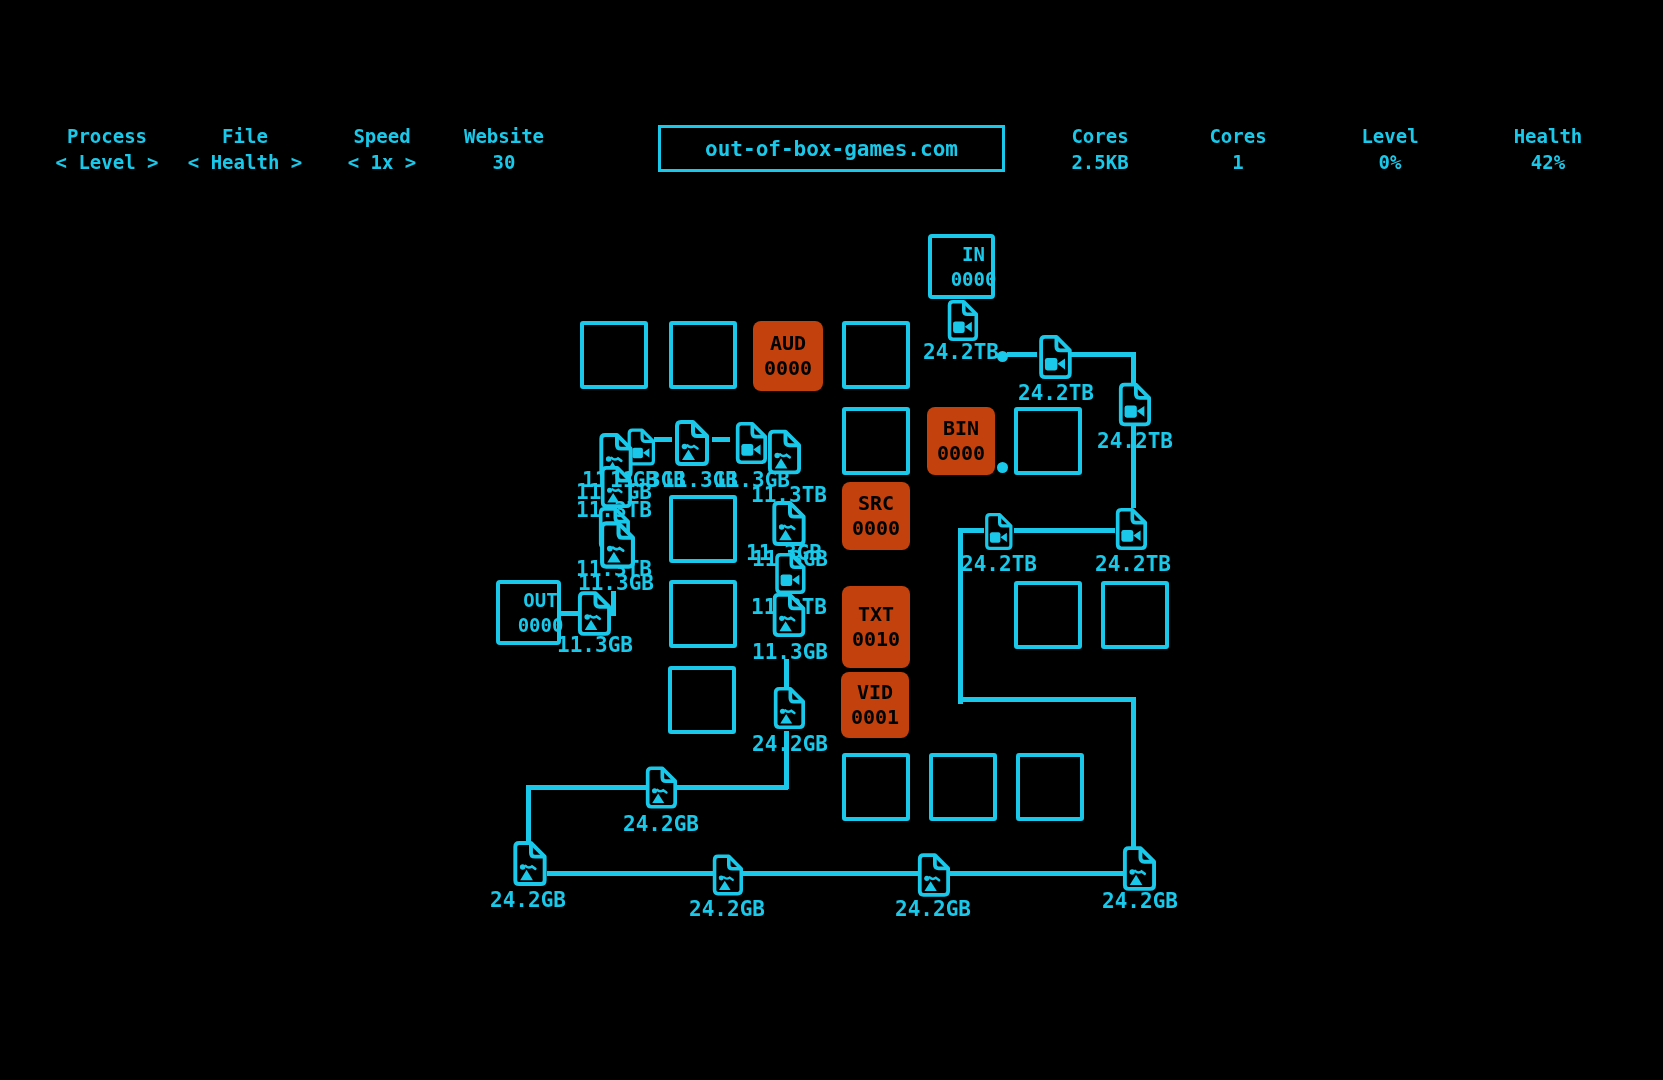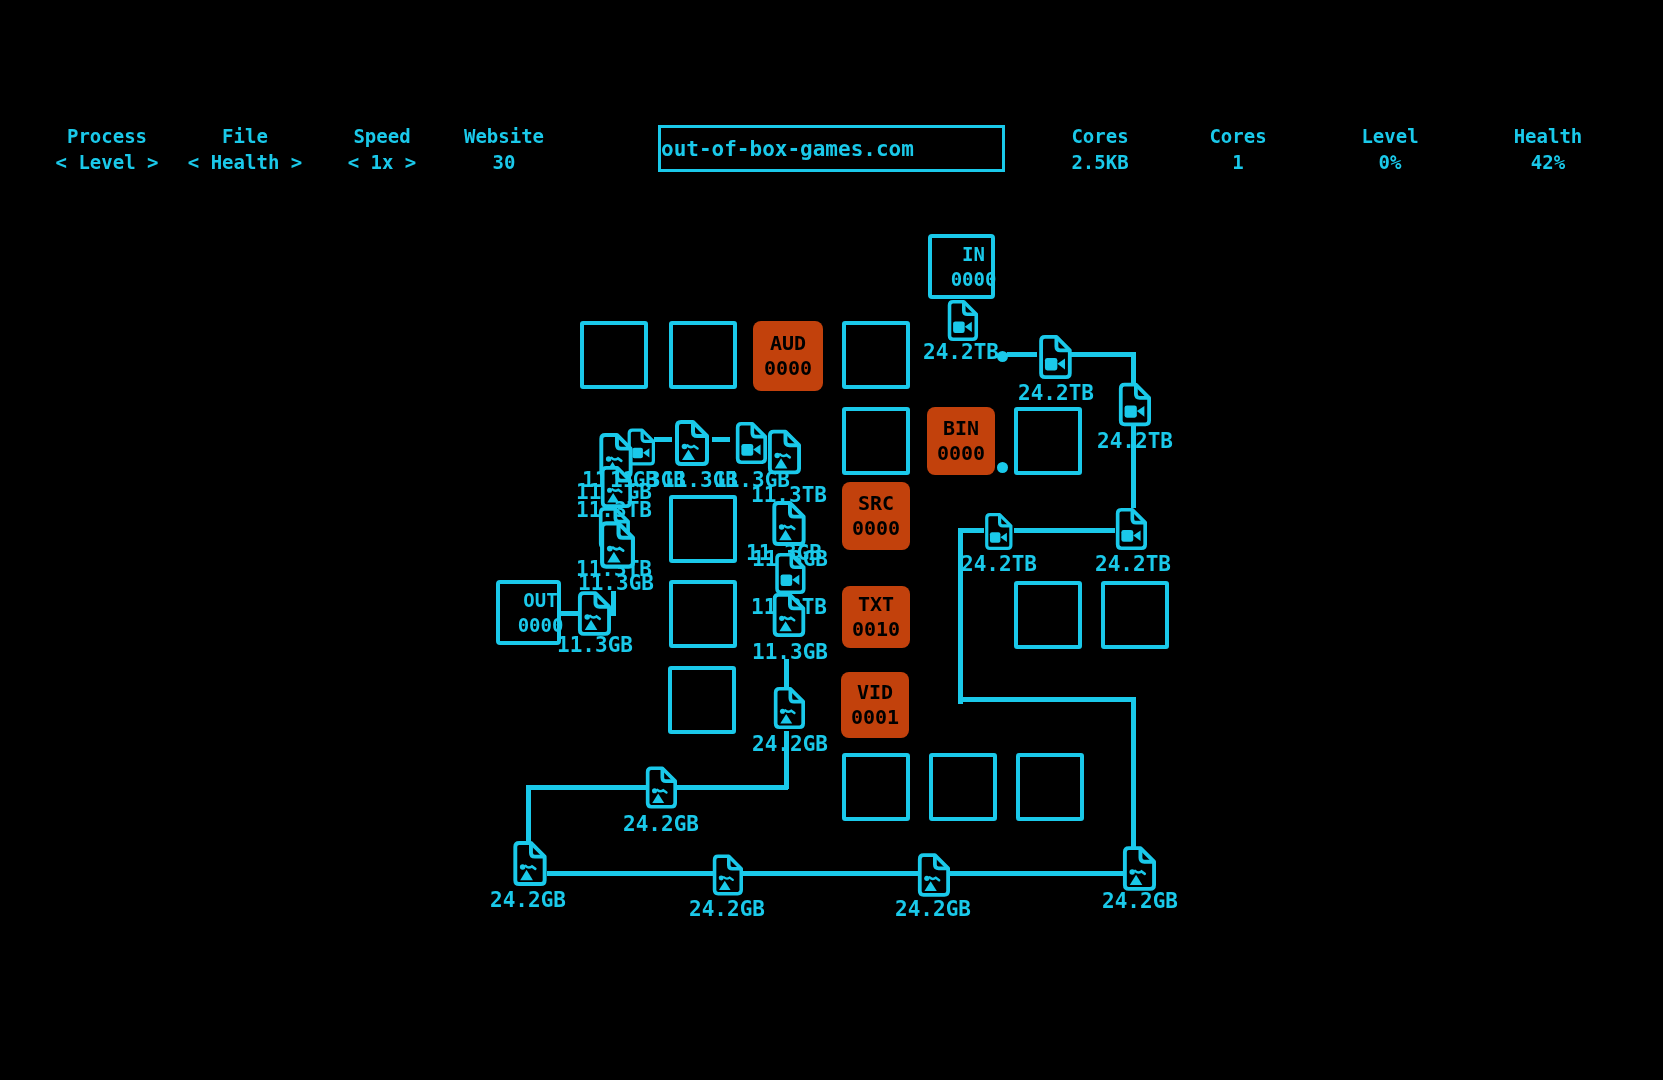--- a/index.html
+++ b/index.html
@@ -5,21 +5,21 @@
   html,body{margin:0;padding:0;background:#000;}
   #stage{
     position:relative;width:1663px;height:1080px;background:#000;overflow:hidden;
     font-family:"DejaVu Sans Mono","Liberation Mono",monospace;font-weight:bold;margin-top:14px;
   }
   .stat{position:absolute;top:109px;transform:translateX(-50%);text-align:center;color:#1ac9ea;white-space:nowrap;}
   .stat .slabel{font-size:19px;line-height:26px;}
   .stat .sval{font-size:19px;line-height:26px;}
   .domain{
     position:absolute;left:658px;top:111px;width:347px;height:47px;border:3px solid #1ac9ea;
-    box-sizing:border-box;display:flex;align-items:center;
+    box-sizing:border-box;display:flex;align-items:center;justify-content:center;
     color:#1ac9ea;font-size:21px;white-space:nowrap;
   }
   .box{position:absolute;width:68px;height:68px;border:4px solid #1ac9ea;border-radius:3px;box-sizing:border-box;background:#000;z-index:1;}
   .box.filled{border:none;background:#c2410c;border-radius:8px;color:#000;display:flex;flex-direction:column;align-items:center;justify-content:center;font-size:20px;line-height:25px;}
   .box.port{display:flex;flex-direction:column;align-items:center;justify-content:center;color:#1ac9ea;font-size:19px;line-height:25px;border-radius:4px;padding-left:24px;}
   .lineh,.linev{position:absolute;background:#1ac9ea;z-index:0;}
   .lineh{height:5px;}
   .linev{width:5px;}
   .dot{position:absolute;width:11px;height:11px;border-radius:50%;background:#1ac9ea;z-index:2;}
   .fic{position:absolute;z-index:2;}
@@ -134,21 +134,21 @@
     <div>0000</div>
   </div>
   <div class="box filled" style="left:927px;top:393px">
     <div>BIN</div>
     <div>0000</div>
   </div>
   <div class="box filled" style="left:842px;top:468px">
     <div>SRC</div>
     <div>0000</div>
   </div>
-  <div class="box filled" style="left:842px;top:572px;height:62px">
+  <div class="box filled" style="left:842px;top:572px;height:82px">
     <div>TXT</div>
     <div>0010</div>
   </div>
   <div class="box filled" style="left:841px;top:658px;height:66px">
     <div>VID</div>
     <div>0001</div>
   </div>
 
   <svg class="fic" style="left:945px;top:286px;width:34px;height:41px">
       <use href="#sym-video"></use>

